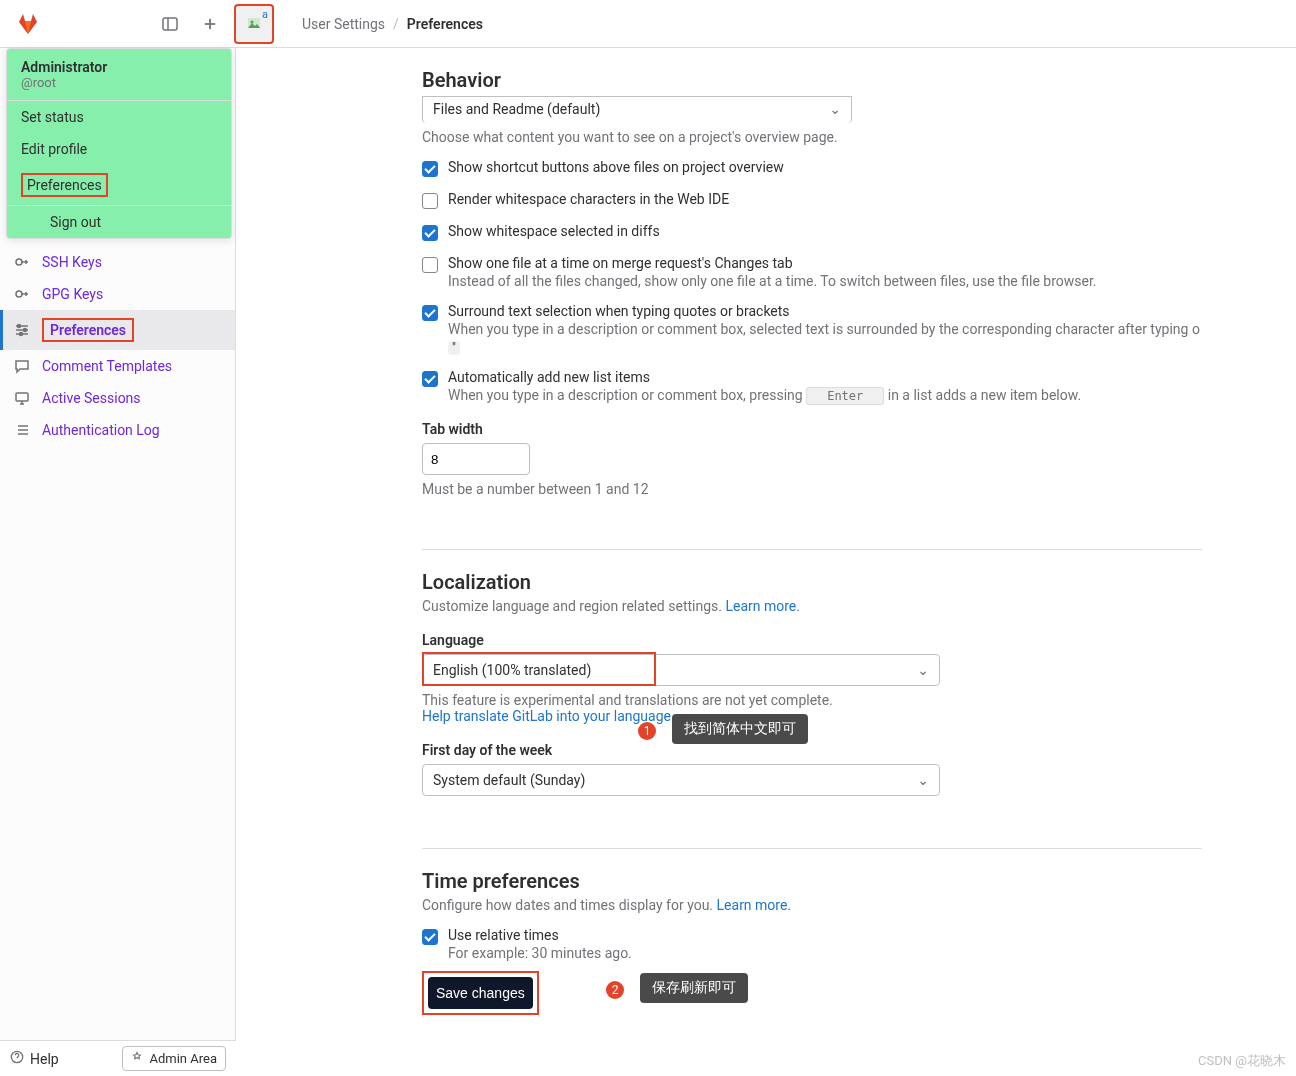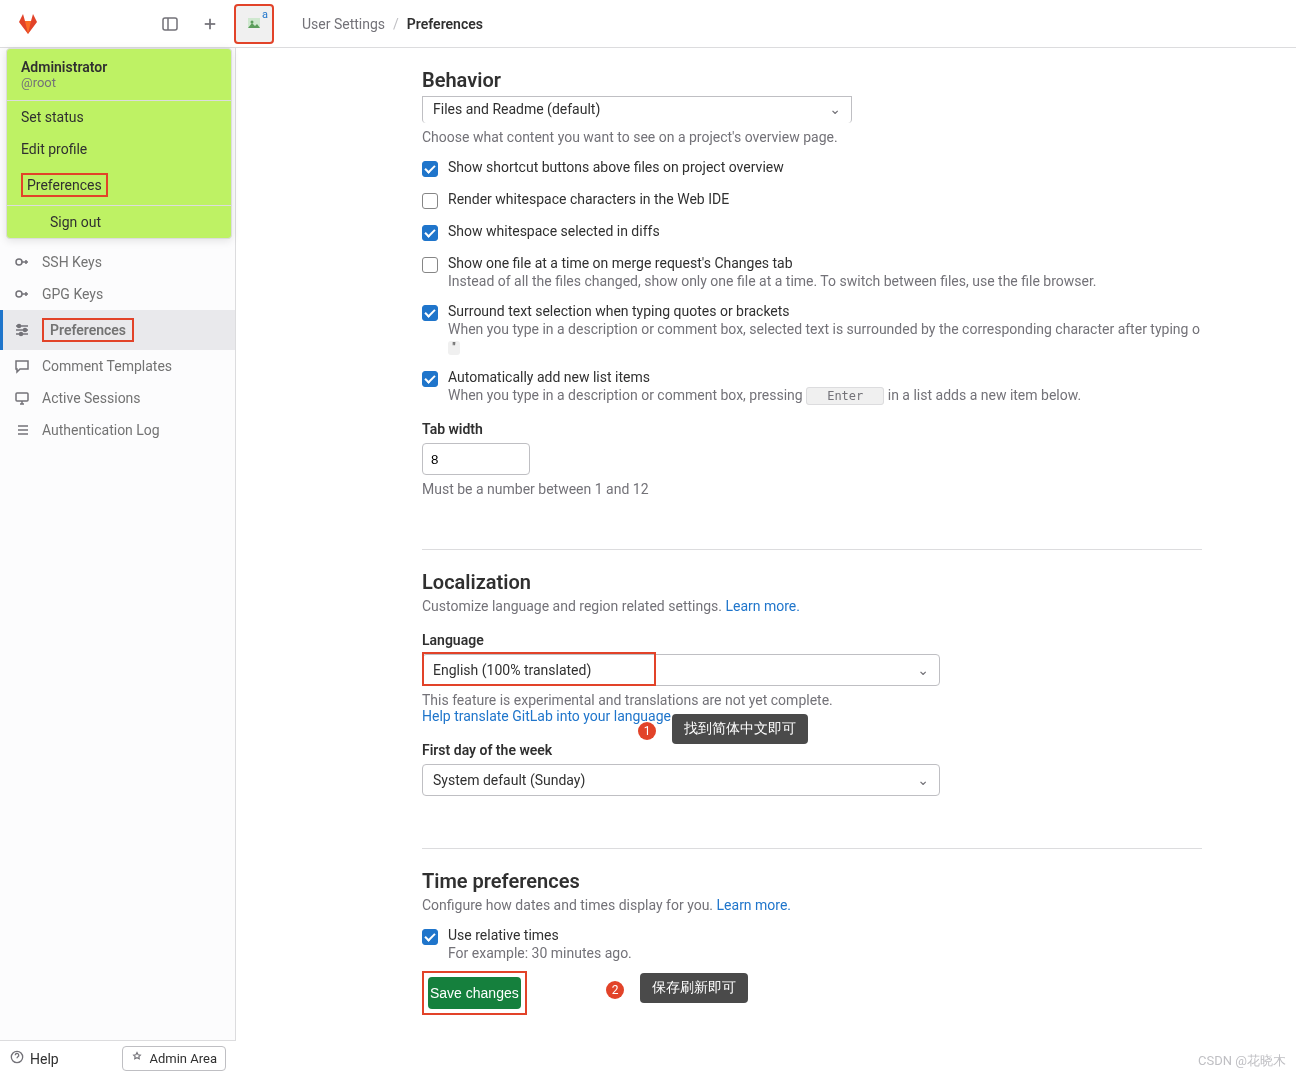--- a/index.html
+++ b/index.html
@@ -9,31 +9,31 @@
 .logo { width: 24px; height: 24px; margin: 0 8px; }
 .tb-icon { width: 32px; height: 32px; display:flex; align-items:center; justify-content:center; color:#737278; border-radius:4px; cursor:pointer; }
 .avatar-btn-wrap { position: relative; }
 .avatar-btn { width:40px; height:40px; border:2px solid #e24329; border-radius:4px; display:flex; align-items:center; justify-content:center; background:#f0f0f0; cursor:pointer; position:relative; }
 .avatar-btn .mini { font-size:11px; position:absolute; top:2px; right:4px; color:#1f75cb; }
 .avatar-btn svg { width:16px; height:16px; }
 .breadcrumbs { margin-left: 20px; display:flex; gap:8px; align-items:center; color:#737278; font-size:14px; }
 .breadcrumbs .sep { color:#bfbfc3; }
 .breadcrumbs .current { color:#303030; font-weight:600; }
 
-.user-pop { position:absolute; top:48px; left:6px; width:226px; background:#bef264; border:1px solid #dcdcde; border-radius:4px; box-shadow:0 2px 8px rgba(0,0,0,0.1); z-index:50; }
+.user-pop { position:absolute; top:48px; left:6px; width:226px; background:#86efac; border:1px solid #dcdcde; border-radius:4px; box-shadow:0 2px 8px rgba(0,0,0,0.1); z-index:50; }
 .user-pop .head { padding:10px 14px; border-bottom:1px solid #dcdcde; }
 .user-pop .name { font-weight:600; }
 .user-pop .handle { color:#737278; font-size:13px; }
 .user-pop .item { padding:8px 14px; cursor:pointer; }
 .user-pop .sep-row { border-top:1px solid #dcdcde;padding-left:43px; }
 .red-box1 { border:2px solid #e24329; padding:2px 4px; display:inline-block; }
 
 .layout { display:flex; height:calc(100% - 48px - 36px); }
 .sidebar { width:236px; border-right:1px solid #dcdcde; padding-top:6px; overflow:hidden; background:#fcfcfd; }
-.side-item { display:flex; align-items:center; gap:12px; padding:8px 14px; color:#737373; cursor:pointer; font-size:14px; }
+.side-item { display:flex; align-items:center; gap:12px; padding:8px 14px; color:#6d28d9; cursor:pointer; font-size:14px; }
 .side-item.active { background:#e9e9ec; border-left:3px solid #1f75cb; padding-left:11px; font-weight:600; }
 .side-icon { width:16px; height:16px; color:#737278; flex-shrink:0; }
 .red-box-side { border:2px solid #e24329; }
 
 .main { flex:1; overflow:auto; padding:20px 0 0 0; }
 .section { padding: 0 0 24px 0; margin-left: 0; }
 h2 { font-size:20px; font-weight:600; margin-bottom:4px; }
 .sub { color:#737278; margin-bottom:10px; }
 .select-like { width:518px; height:32px; border:1px solid #bfbfc3; border-radius:4px; padding:0 10px; display:flex; align-items:center; justify-content:space-between; color:#303030; cursor:pointer; background:#fff; }
 .partial-top { border-top:1px solid #bfbfc3; border-left:1px solid #bfbfc3; border-right:1px solid #bfbfc3; border-radius:0 0 4px 4px; width:430px; padding:4px 10px 6px; display:flex; justify-content:space-between; align-items:center; color:#303030; }
@@ -52,21 +52,21 @@
 input.tab-width { width:108px; height:32px; border:1px solid #bfbfc3; border-radius:4px; padding:0 8px; }
 
 hr.sec { border:none; border-top:1px solid #dcdcde; margin:28px 0 20px; width:780px; }
 
 .red-box-sel { border:2px solid #e24329; width:234px; position:absolute; margin-top:-34px; height:34px; pointer-events:none; }
 .lang-wrap { position:relative; }
 
 .ann-pill { background:#4a4a4a; color:#fff; padding:6px 12px; border-radius:4px; font-size:14px; display:inline-flex; align-items:center; position:absolute;margin-left:12px; }
 .ann-num { width:18px; height:18px; background:#e24329; color:#fff; border-radius:50%; font-size:12px; display:flex; align-items:center; justify-content:center; position:absolute; }
 
-.save-btn { background:#15803d; color:#fff; border:none; padding:8px 2px; border-radius:4px; cursor:pointer; font-size:14px; }
+.save-btn { background:#0f172a; color:#fff; border:none; padding:8px 8px; border-radius:4px; cursor:pointer; font-size:14px; }
 .red-box-save { border:2px solid #e24329; padding:4px; display:inline-block; position:relative; }
 
 .bottombar { position:absolute; bottom:0; left:0; width:236px; height:36px; border-top:1px solid #dcdcde; display:flex; align-items:center; justify-content:space-between; padding:0 10px; background:#fff; }
 .help-link { display:flex; align-items:center; gap:6px; color:#303030; cursor:pointer; }
 .admin-btn { border:1px solid #bfbfc3; border-radius:4px; padding:4px 8px; display:flex; align-items:center; gap:6px; cursor:pointer; background:#fff; font-size:13px; }
 
 .watermark { position:absolute; bottom:6px; right:10px; color:#bfbfc3; font-size:13px; }
 .chev { color:#737278; }
 .content-col { margin-left: 186px; max-width: 800px; }
 </style>

